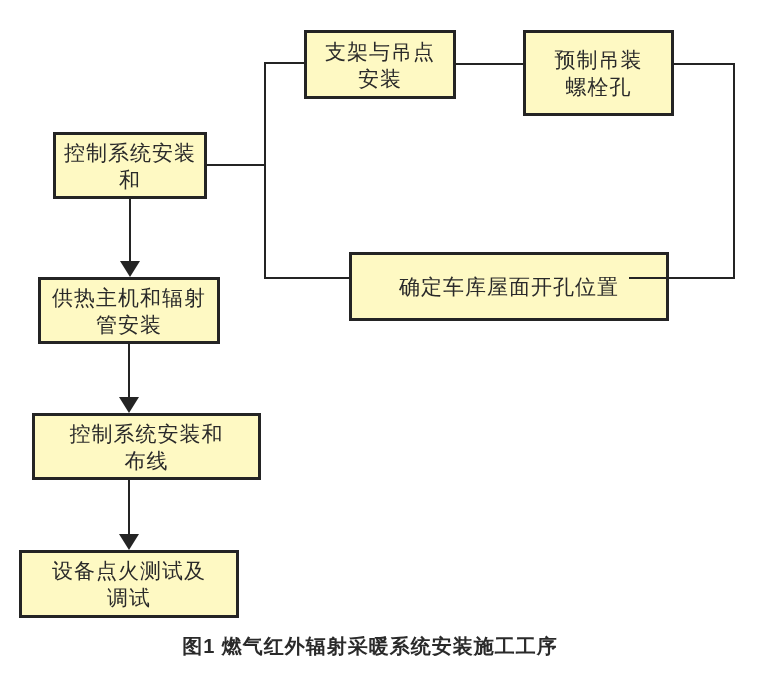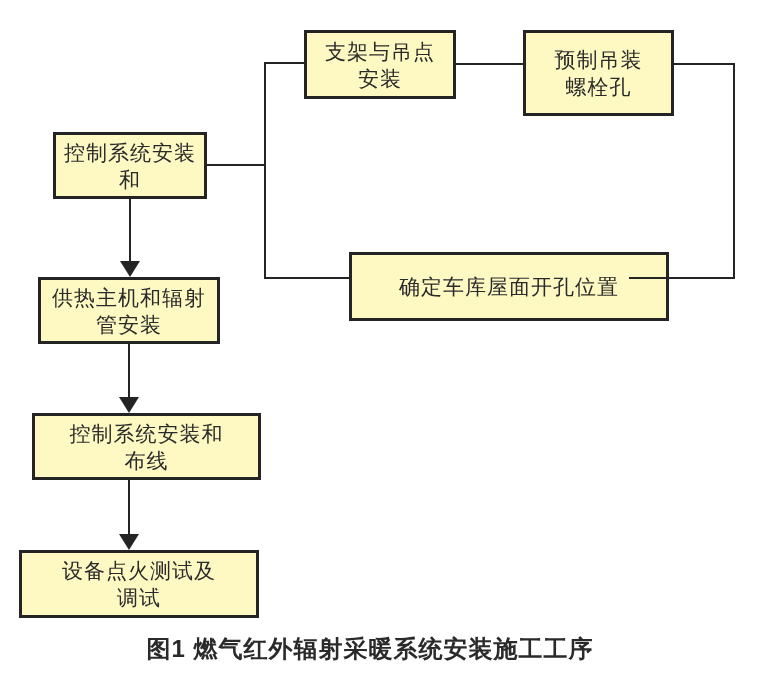--- a/index.html
+++ b/index.html
@@ -41,21 +41,21 @@
     border-left: 10px solid transparent;
     border-right: 10px solid transparent;
     border-top: 16px solid #242424;
   }
   .caption {
     position: absolute;
     left: 0;
     top: 633px;
     width: 740px;
     text-align: center;
-    font-size: 24px;
+    font-size: 20px;
     font-weight: bold;
     color: #2a2a2a;
     letter-spacing: 1px;
   }
 </style>
 </head>
 <body>
 
 <div class="canvas">
 
@@ -80,21 +80,21 @@
   <div class="node" style="left:38px; top:277px; width:182px; height:67px;">
     <span>供热主机和辐射
 管安装</span>
   </div>
 
   <div class="node" style="left:32px; top:413px; width:229px; height:67px;">
     <span>控制系统安装和
 布线</span>
   </div>
 
-  <div class="node" style="left:19px; top:550px; width:240px; height:68px;">
+  <div class="node" style="left:19px; top:550px; width:220px; height:68px;">
     <span>设备点火测试及
 调试</span>
   </div>
 
   <div class="line" style="left:207px; top:164px; width:58px; height:2px;"></div>
   <div class="line" style="left:264px; top:62px; width:2px; height:217px;"></div>
   <div class="line" style="left:265px; top:62px; width:39px; height:2px;"></div>
   <div class="line" style="left:456px; top:63px; width:67px; height:2px;"></div>
   <div class="line" style="left:674px; top:63px; width:61px; height:2px;"></div>
   <div class="line" style="left:733px; top:63px; width:2px; height:216px;"></div>

